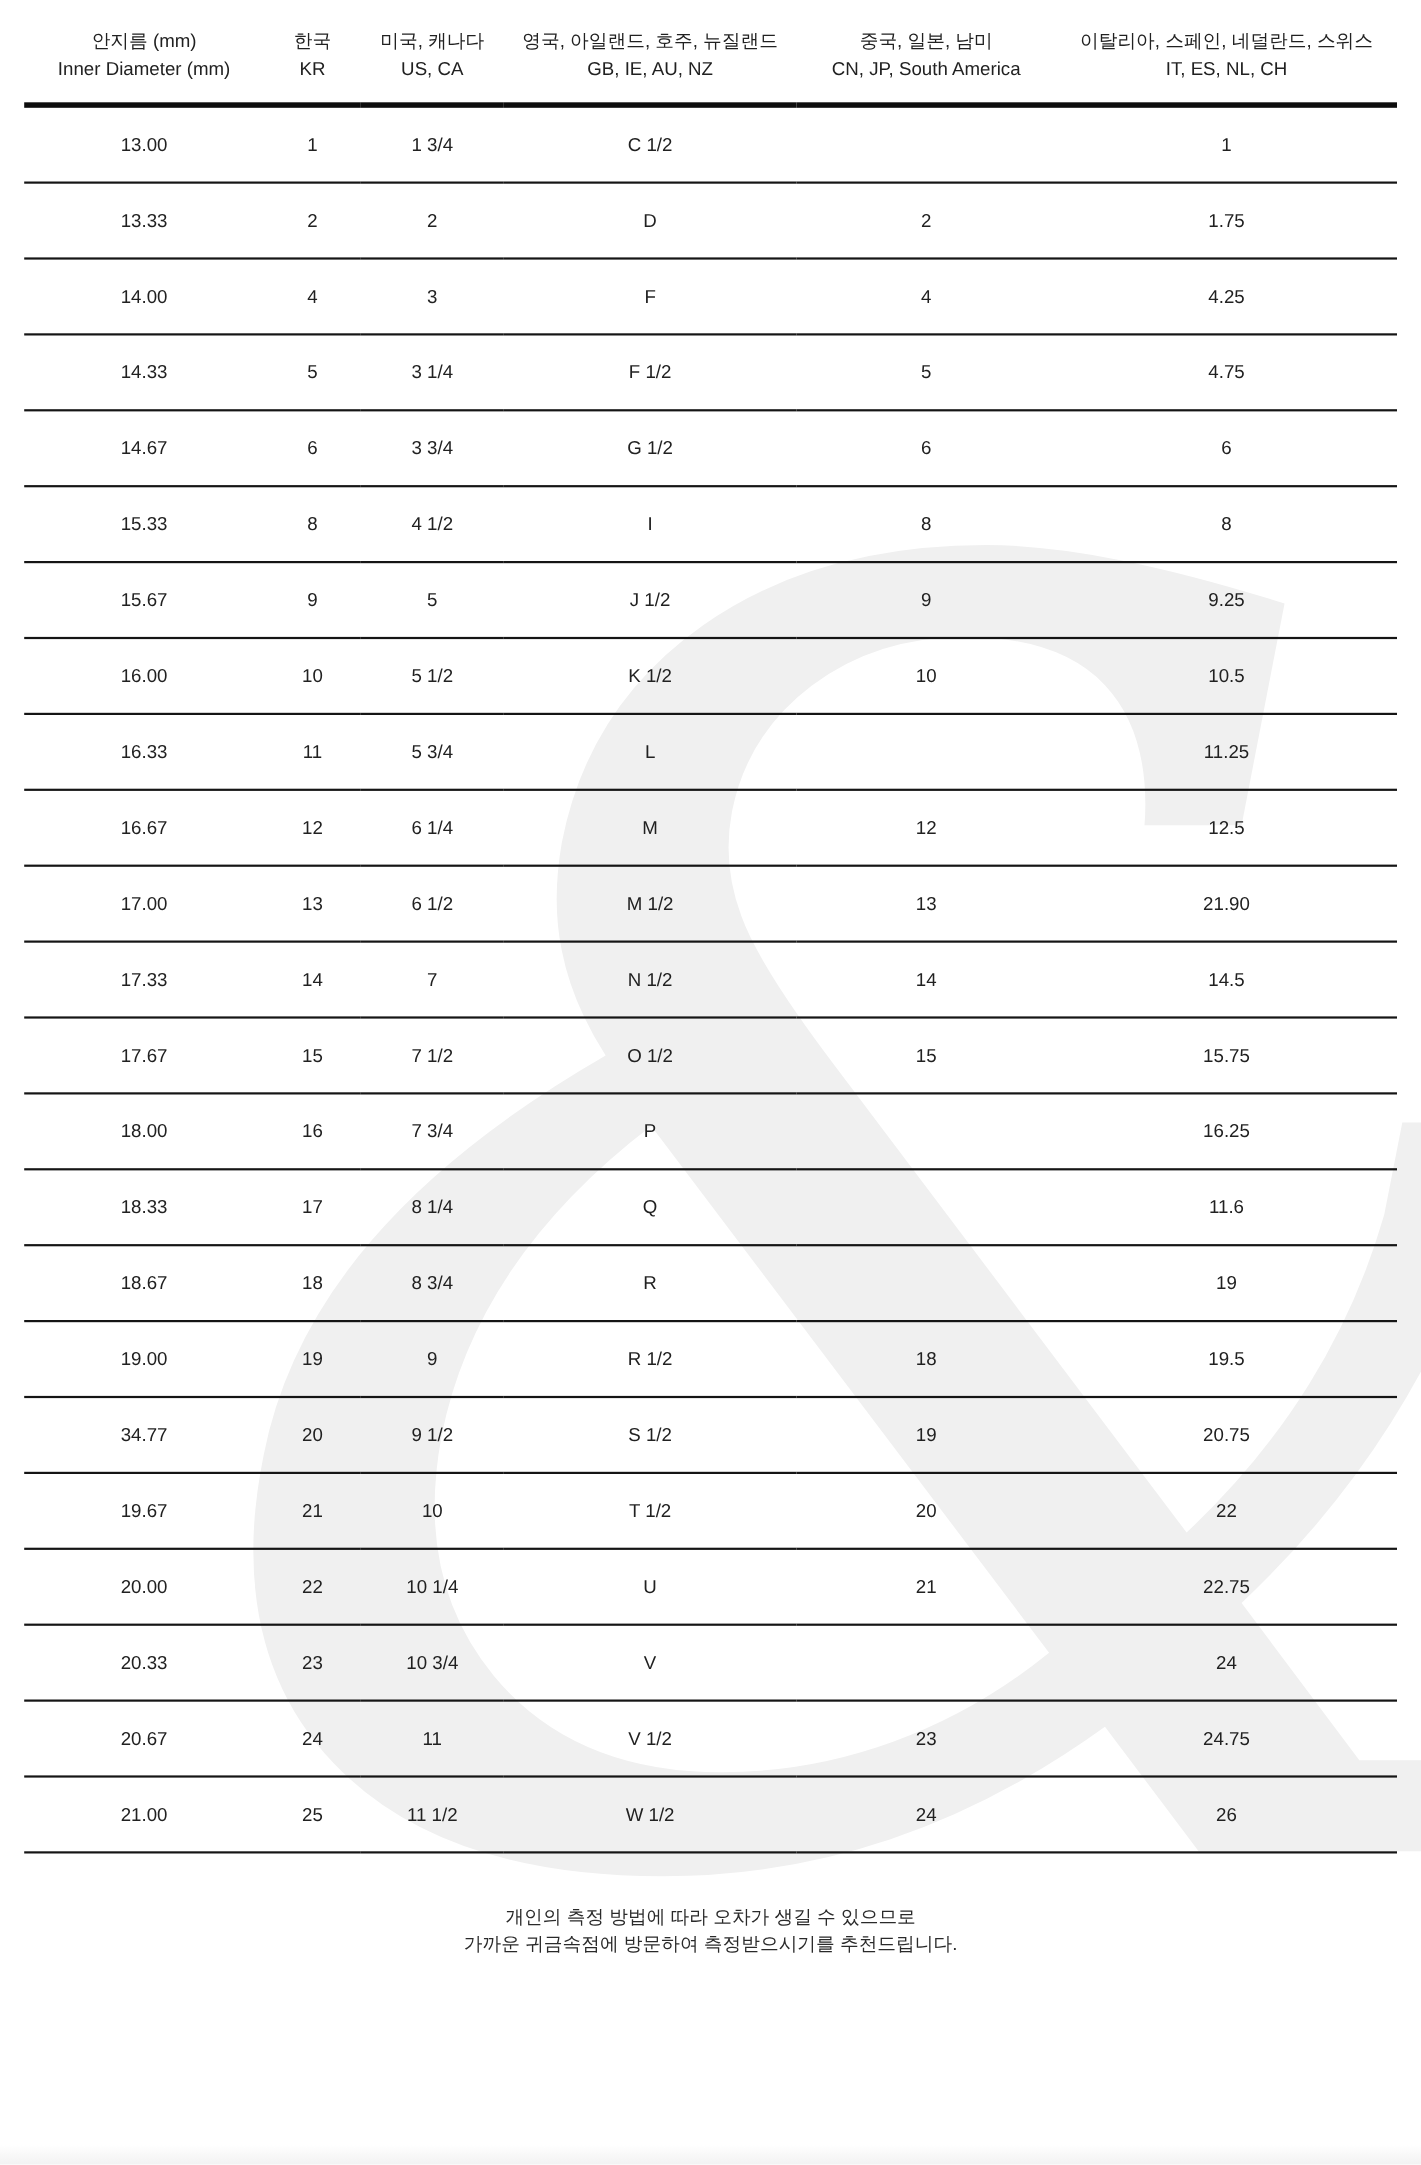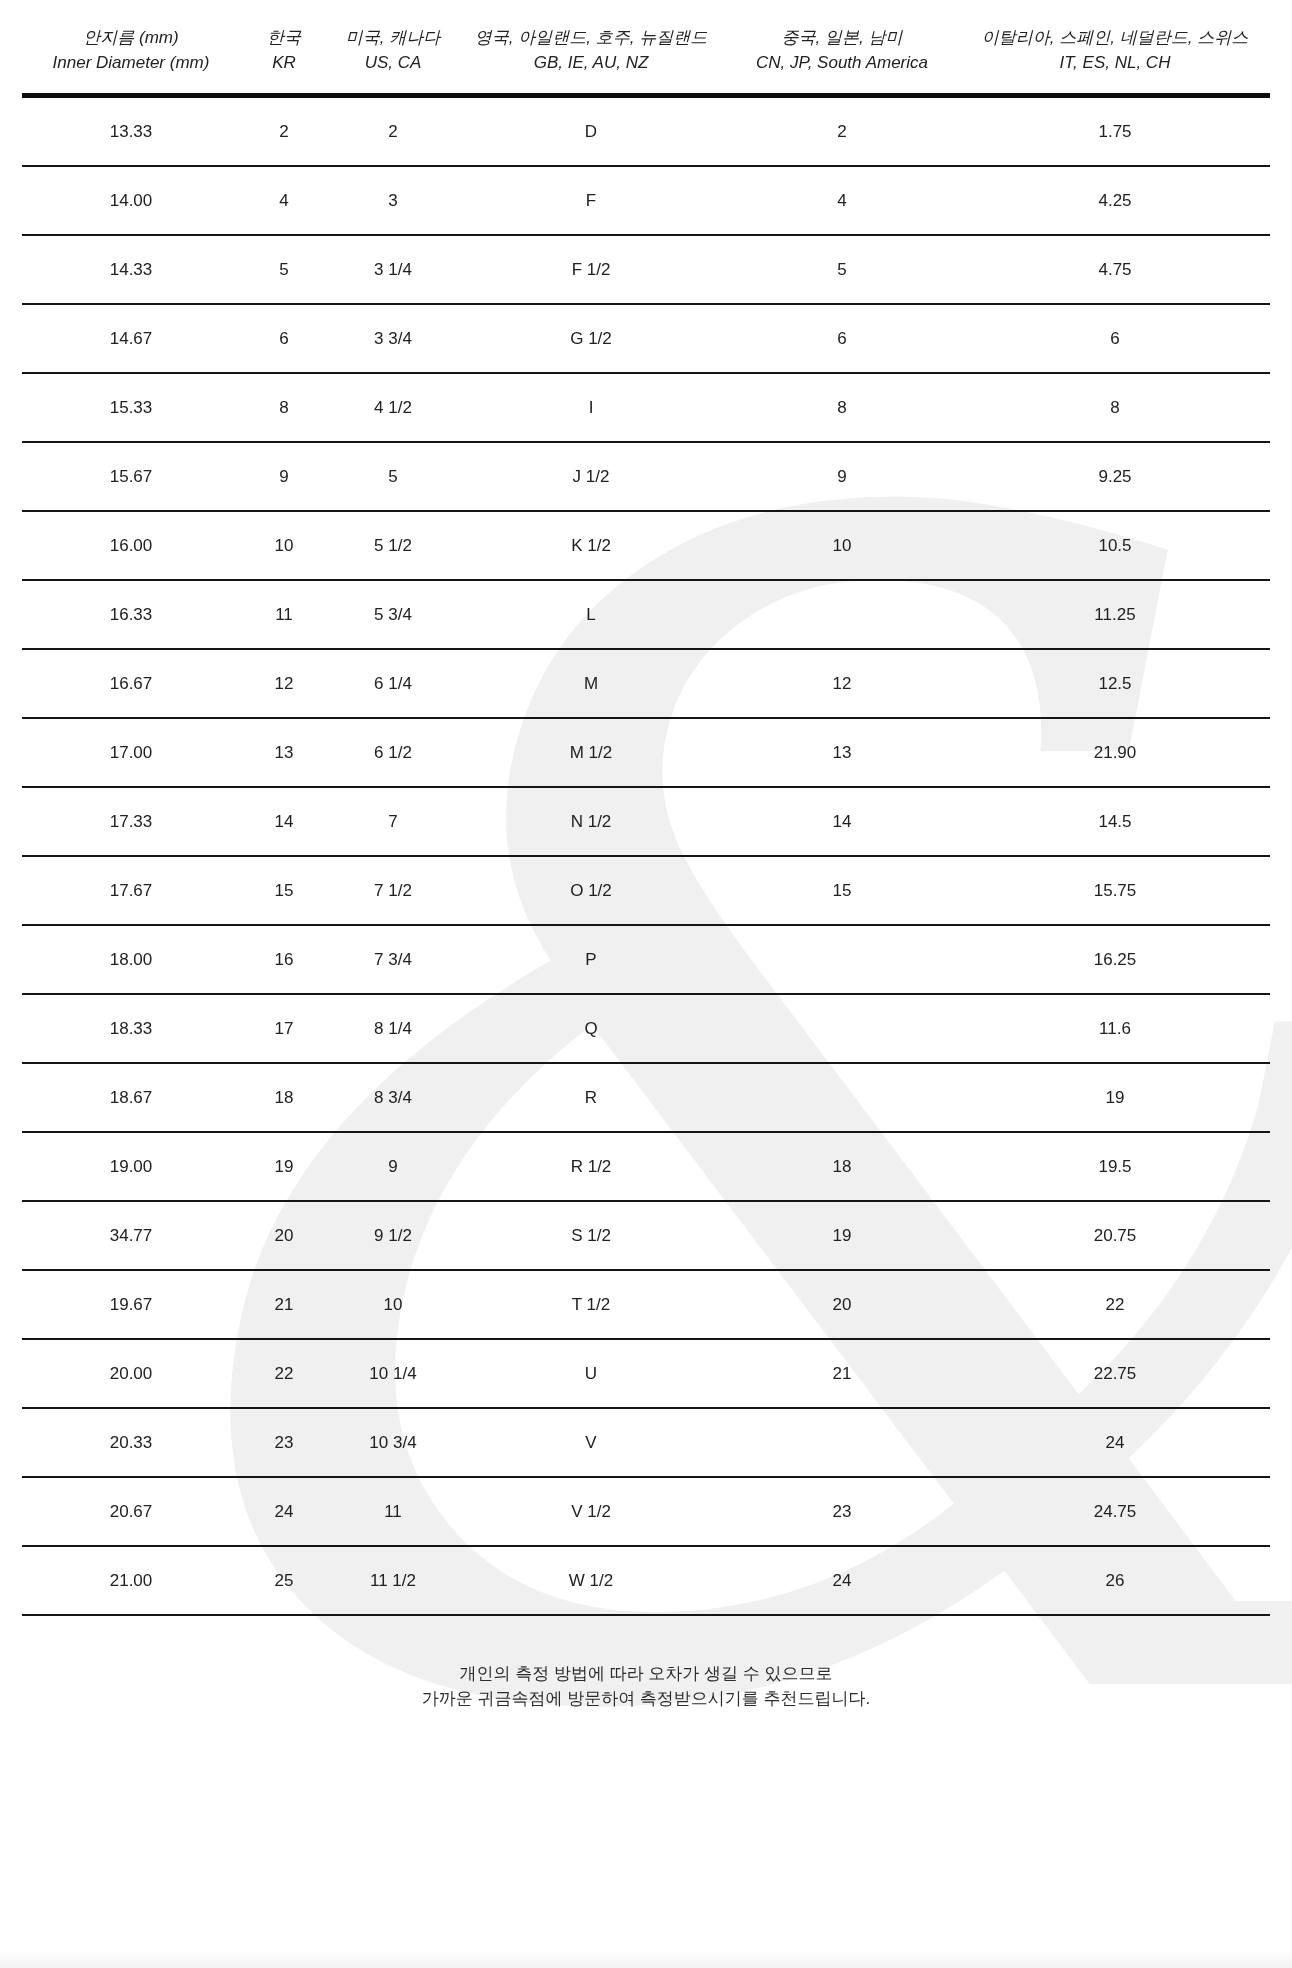--- a/index.html
+++ b/index.html
@@ -40,21 +40,21 @@
     font-size: 17px;
     font-weight: 400;
     padding: 0;
     color: #212121;
   }
   thead th {
     padding-bottom: 18px;
     border-bottom: 5px solid #0d0d0d;
     line-height: 1.45;
   }
-  thead .h-kr, thead .h-en { display: block; font-style: italic; }
+  thead .h-kr, thead .h-en { display: block; }
   tbody td {
     height: 67px;
     border-bottom: 2px solid #151515;
   }
   .footer-note {
     position: relative;
     z-index: 1;
     margin-top: 46px;
     text-align: center;
     font-size: 17px;
@@ -109,20 +109,28 @@
           <span class="h-en">CN, JP, South America</span>
         </th>
         <th>
           <span class="h-kr">이탈리아, 스페인, 네덜란드, 스위스</span>
           <span class="h-en">IT, ES, NL, CH</span>
         </th>
       </tr>
     </thead>
     <tbody>
         <tr>
+          <td>13.00</td>
+          <td>1</td>
+          <td>1 3/4</td>
+          <td>C 1/2</td>
+          <td></td>
+          <td>1</td>
+        </tr>
+        <tr>
           <td>13.33</td>
           <td>2</td>
           <td>2</td>
           <td>D</td>
           <td>2</td>
           <td>1.75</td>
         </tr>
         <tr>
           <td>14.00</td>
           <td>4</td>

